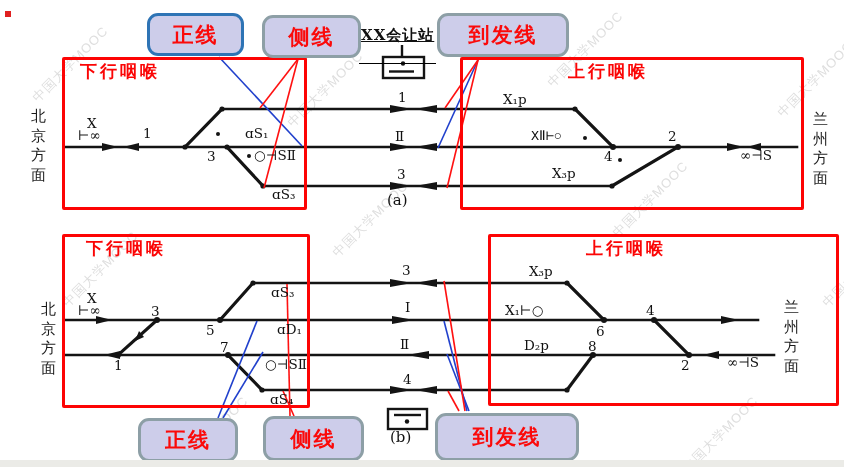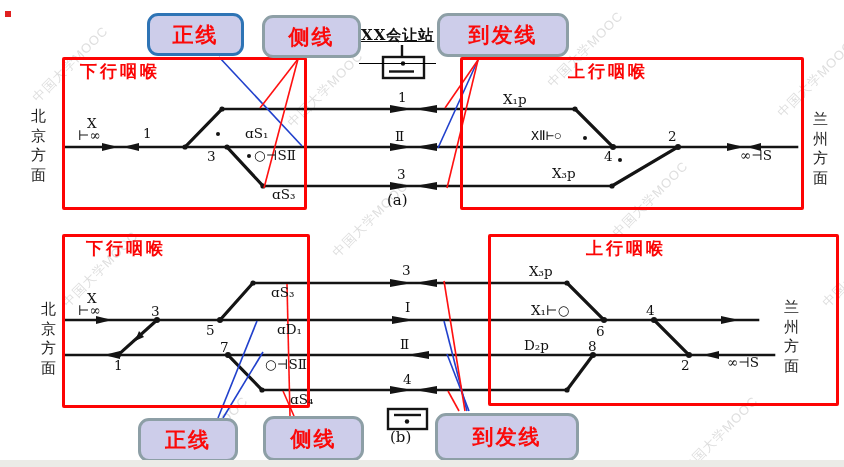--- a/index.html
+++ b/index.html
@@ -202,27 +202,27 @@
   <div>
       <span class="lbl" style="left: 87px; top: 291px;">X</span>
       <span class="lbl" style="left: 78px; top: 303px;">⊢∞</span>
       <span class="lbl" style="left: 151px; top: 304px;">3</span>
       <span class="lbl" style="left: 114px; top: 358px;">1</span>
       <span class="lbl" style="left: 206px; top: 323px;">5</span>
       <span class="lbl" style="left: 220px; top: 340px;">7</span>
       <span class="lbl" style="left: 271px; top: 285px;">ɑS₃</span>
       <span class="lbl" style="left: 277px; top: 322px;">ɑD₁</span>
       <span class="lbl" style="left: 265px; top: 357px;">○⊣SⅡ</span>
-      <span class="lbl" style="left: 270px; top: 392px; margin-left: 20px;">ɑS₄</span>
+      <span class="lbl" style="left: 270px; top: 392px;">ɑS₄</span>
       <span class="lbl" style="left: 402px; top: 263px;">3</span>
       <span class="lbl" style="left: 405px; top: 300px;">Ⅰ</span>
       <span class="lbl" style="left: 400px; top: 337px;">Ⅱ</span>
       <span class="lbl" style="left: 403px; top: 372px;">4</span>
       <span class="lbl" style="left: 529px; top: 264px;">X₃p</span>
-      <span class="lbl" style="left: 531px; top: 303px; text-align: right;">X₁⊢○</span>
+      <span class="lbl" style="left: 505px; top: 303px; text-align: right;">X₁⊢○</span>
       <span class="lbl" style="left: 646px; top: 303px;">4</span>
       <span class="lbl" style="left: 596px; top: 324px;">6</span>
       <span class="lbl" style="left: 524px; top: 338px;">D₂p</span>
       <span class="lbl" style="left: 588px; top: 339px;">8</span>
       <span class="lbl" style="left: 681px; top: 358px;">2</span>
       <span class="lbl" style="left: 727px; top: 355px;">∞⊣S</span>
       <span class="lbl subfig" style="left: 390px; top: 430px;">(b)</span>
     </div>
 
   <div class="mark" style="left:5px;top:11px;width:6px;height:6px;"></div>

